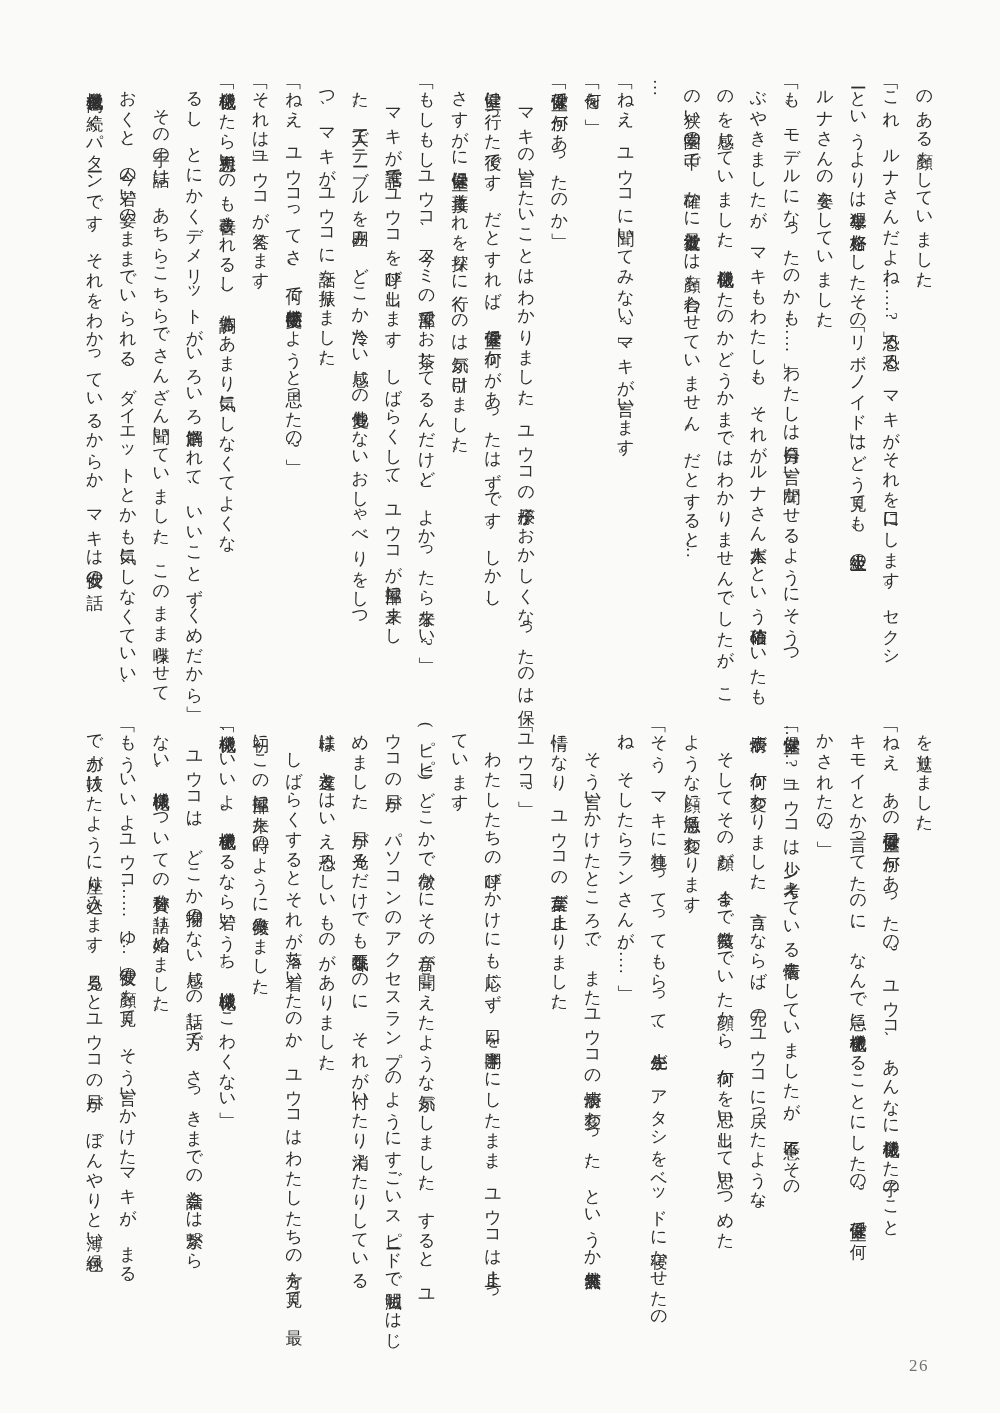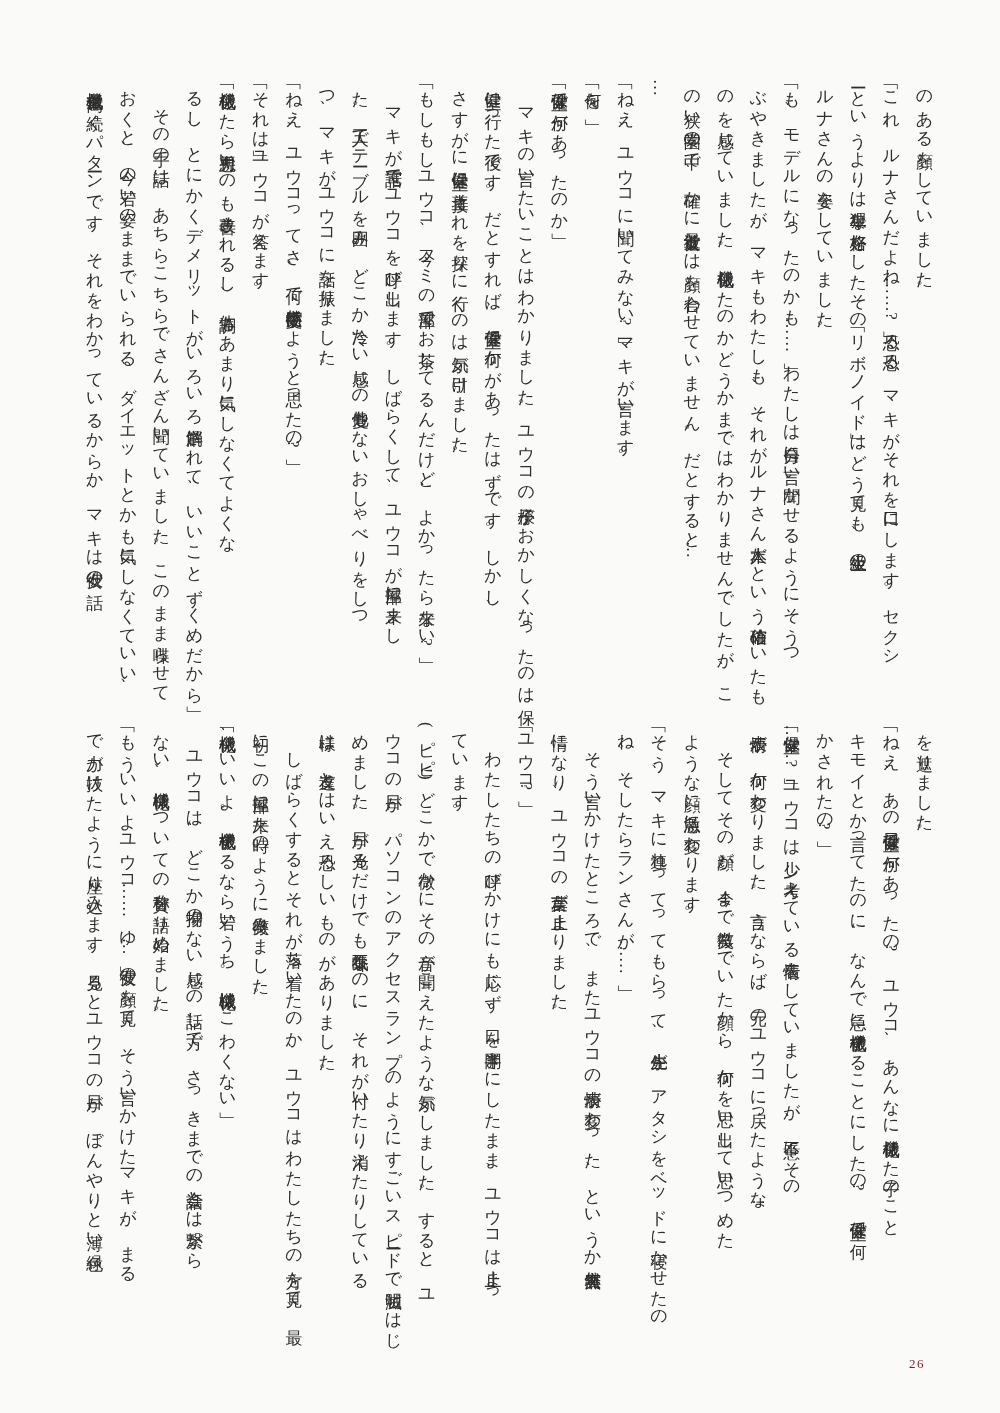--- a/index.html
+++ b/index.html
@@ -42,23 +42,23 @@
     white-space: nowrap;
   }
   .col + .col {
     
     margin-block-start: 16.2px;
   }
   .page-number {
     position: absolute;
     left: 909px;
     top: 1356px;
-    font-size: 13px;
+    font-size: 17px;
     letter-spacing: 1.5px;
-    color: #7f1d1d;
+    color: #737373;
   }
 </style>
 </head>
 <body>
 
 <div class="page">
   <section class="text-block top">
       <div class="col">のある顔をしていました。</div>
       <div class="col">「これ、ルナさんだよね……?」恐る恐る、マキがそれを口にします。セクシ</div>
       <div class="col">ーというよりは卑猥な格好をしたその「リボノイド」はどう見ても、上級生の</div>

